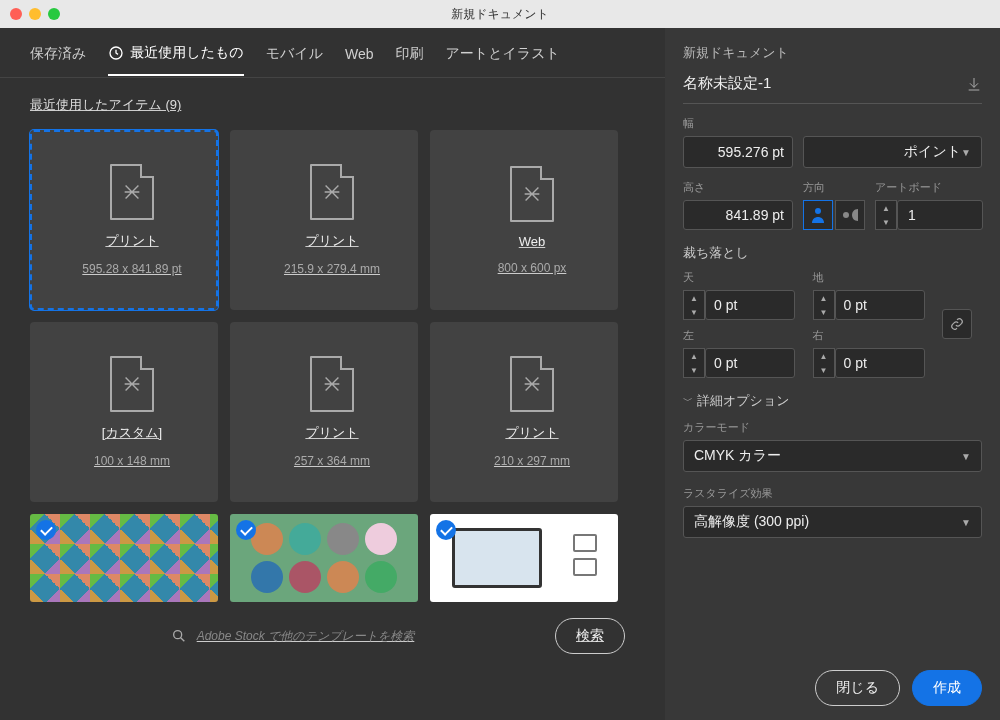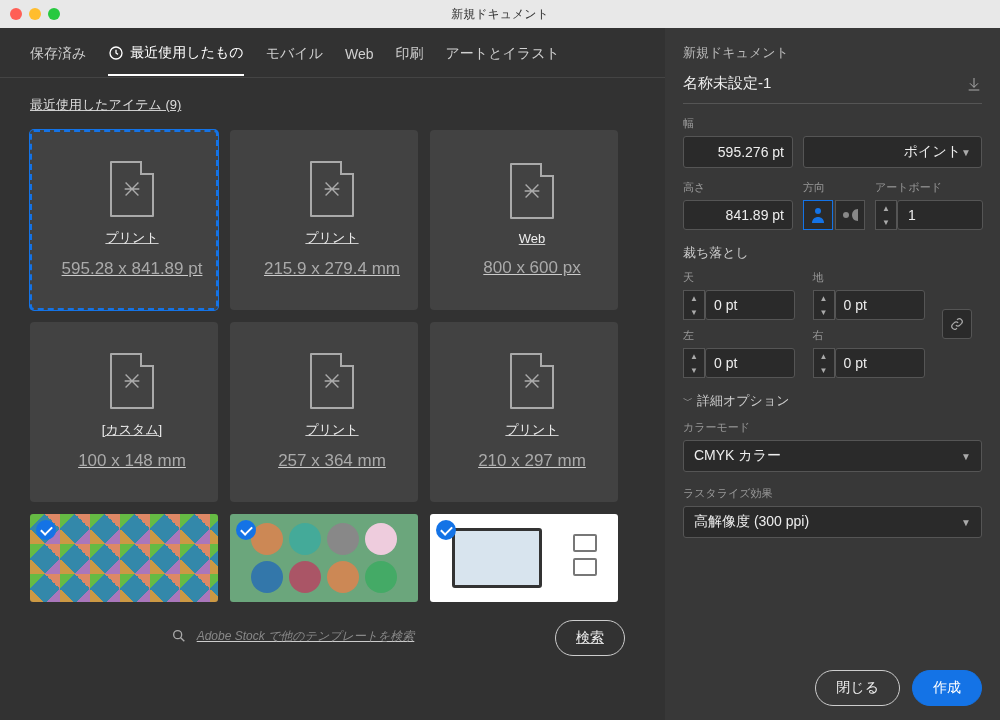--- a/index.html
+++ b/index.html
@@ -20,31 +20,31 @@
   .tab.active svg { stroke: #fff; }
   .body { flex: 1; padding: 18px 30px 6px 30px; overflow: hidden; text-decoration: underline; }
   .subtitle { font-size: 13px; color: #ddd; margin-bottom: 16px; }
   .grid { display: grid; grid-template-columns: repeat(3, 188px); gap: 12px; }
   .card { background: #424242; border-radius: 4px; height: 180px; display: flex; flex-direction: column; align-items: center; justify-content: center; cursor: pointer; gap: 12px; padding-left: 16px; }
   .card.selected { background: #424242; border: 2px dashed #1473e6; box-shadow: 0 0 0 1px #1473e6; }
   .doc-icon { width: 44px; height: 56px; border: 2px solid #aaa; border-radius: 1px; position: relative; display:flex; align-items:center; justify-content:center; }
   .doc-icon::before { content:''; position:absolute; top:-2px; right:-2px; width:12px; height:12px; background:#424242; border-left:2px solid #aaa; border-bottom:2px solid #aaa; }
   .selected .doc-icon::before { background:#424242; }
   .card-name { font-size: 13px; color: #eee; }
-  .card-dim { font-size: 17px; color: #aaa; text-align: center; }
+  .card-dim { font-size: 12px; color: #aaa; text-align: center; }
   .template { width: 188px; height: 88px; border-radius: 3px; position: relative; overflow:hidden; cursor:pointer; }
   .t1 { background: linear-gradient(45deg,#c94 25%,transparent 25%),linear-gradient(-45deg,#a7b 25%,transparent 25%),linear-gradient(135deg,#6b4 25%,transparent 25%),linear-gradient(-135deg,#d86 25%,#38a 25%); background-size: 30px 30px; }
   .t2 { background:#6ba67c; display:flex; flex-wrap:wrap; align-content:center; justify-content:center; gap:6px; padding:8px; }
   .t2 .mini { width:32px; height:32px; border-radius:50%; }
   .t3 { background:#fff; display:flex; align-items:center; justify-content:space-around; padding:6px; }
   .t3 .scr1 { width:90px; height:60px; border:3px solid #333; border-radius:3px; background:#d8e4ee; }
   .t3 .scr2 { width:24px; height:18px; border:2px solid #777; border-radius:2px; margin-bottom:6px; }
   .badge { position:absolute; top:6px; left:6px; width:20px; height:20px; border-radius:50%; background:#1473e6; display:flex; align-items:center; justify-content:center; }
   .badge::after { content:''; width:5px; height:9px; border-right:2px solid #fff; border-bottom:2px solid #fff; transform:rotate(45deg); margin-top:-2px; }
-  .search-row { margin-top: 14px; display:flex; gap:10px; align-items:flex-end; padding: 0 10px 10px 10px; }
+  .search-row { margin-top: 14px; display:flex; gap:10px; align-items:center; padding: 0 10px 10px 10px; }
   .search-box { flex:1; display:flex; align-items:center; justify-content:center; gap:10px; color:#888; font-size:12px; font-style:italic; height:40px; }
   .btn { border:1.5px solid #ccc; background:transparent; color:#eee; border-radius:20px; padding:8px 20px; font-size:14px; cursor:pointer; }
   .btn-primary { background:#1473e6; border-color:#1473e6; color:#fff; }
   
   .r-heading { font-size:13px; color:#bbb; margin-bottom:12px; }
   .r-name-row { display:flex; justify-content:space-between; align-items:center; border-bottom:1px solid #555; padding-bottom:10px; margin-bottom:12px; }
   .r-name { font-size:15px; color:#eee; }
   .r-label { font-size:11px; color:#999; margin-bottom:5px; }
   .input { background:#2a2a2a; border:1px solid #555; color:#eee; font-size:14px; padding:6px 8px; border-radius:3px; }
   .input.val { text-align:right; }

